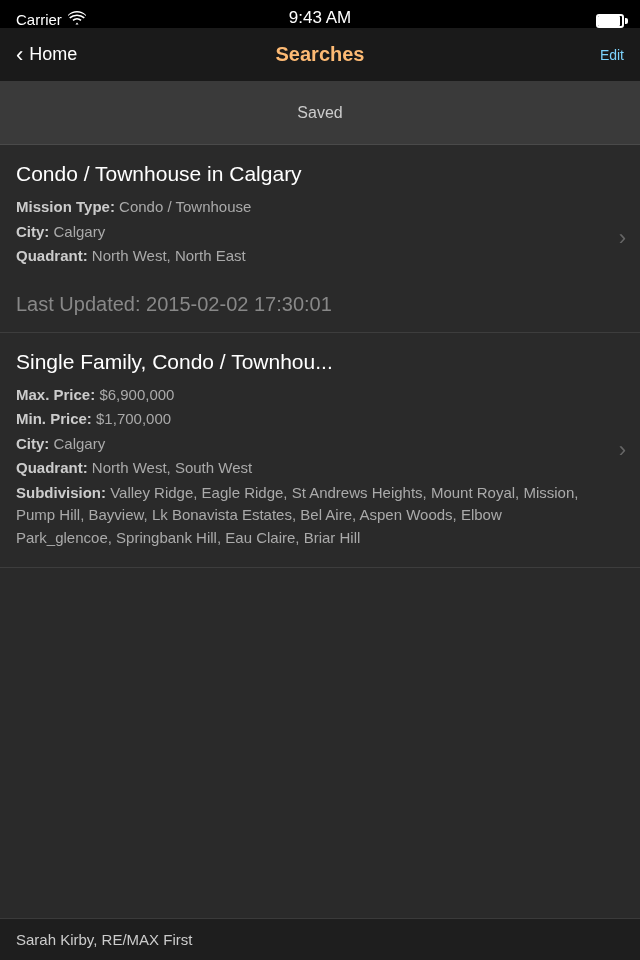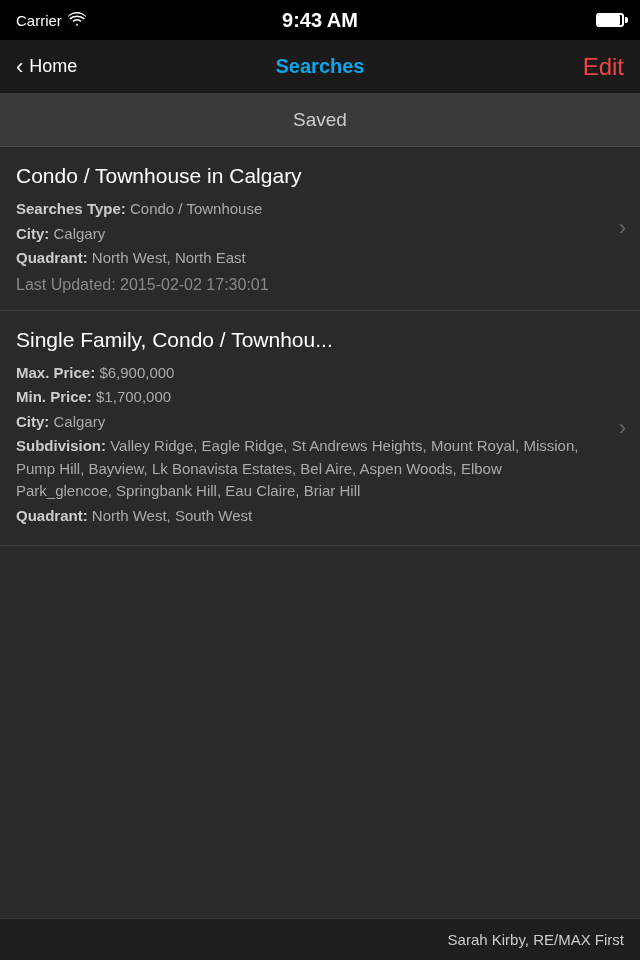--- a/index.html
+++ b/index.html
@@ -8,38 +8,38 @@
       width: 640px;
       min-height: 960px;
       background: #2a2a2a;
       font-family: -apple-system, 'Helvetica Neue', Arial, sans-serif;
       color: #ffffff;
     }
 
     
     .status-bar {
       background: #000;
-      height: 40px;
-      display: flex;
-      align-items: center;
+      height: 28px;
+      display: flex;
+      align-items: flex-end;
       justify-content: space-between;
       padding: 0 16px;
       font-size: 16px;
       font-weight: 500;
       color: #fff;
     }
     .status-bar .carrier-wifi {
       display: flex;
       align-items: center;
       gap: 6px;
       font-size: 15px;
     }
     .status-bar .time {
-      font-size: 20px;
-      font-weight: 700;
+      font-size: 17px;
+      font-weight: 400;
       position: absolute;
       left: 50%;
       transform: translateX(-50%);
     }
     .status-bar .battery {
       display: flex;
       align-items: center;
       gap: 4px;
     }
     .battery-icon {
@@ -87,39 +87,39 @@
       cursor: pointer;
     }
     .nav-back .chevron {
       font-size: 22px;
       font-weight: 300;
       margin-right: 2px;
     }
     .nav-title {
       font-size: 20px;
       font-weight: 600;
-      color: #0ea5e9;
+      color: #fdba74;
       position: absolute;
       left: 50%;
       transform: translateX(-50%);
       text-align: center;
     }
     .nav-edit {
-      color: #ef4444;
-      font-size: 24px;
+      color: #7dd3fc;
+      font-size: 14px;
       cursor: pointer;
     }
 
     
     .section-header {
       background: #3a3a3a;
-      padding: 15px 16px;
+      padding: 22px 16px;
       text-align: center;
       color: #ccc;
-      font-size: 19px;
+      font-size: 16px;
       border-bottom: 1px solid #4a4a4a;
     }
 
     
     .list-item {
       background: #2a2a2a;
       padding: 16px 16px 16px 16px;
       border-bottom: 1px solid #3d3d3d;
       position: relative;
       display: flex;
@@ -140,39 +140,39 @@
       font-size: 15px;
       color: #aaa;
       line-height: 1.5;
       margin-bottom: 2px;
     }
     .list-item-detail .label {
       color: #ccc;
       font-weight: 600;
     }
     .list-item-timestamp {
-      font-size: 16px;
+      font-size: 20px;
       color: #888;
-      margin-top: 6px;
+      margin-top: 25px;
     }
     .list-item-chevron {
       position: absolute;
       right: 14px;
       top: 50%;
       transform: translateY(-50%);
       color: #666;
       font-size: 22px;
       font-weight: 300;
     }
 
     
     .footer {
       background: #1e1e1e;
       padding: 12px 16px;
-      text-align: right;
+      text-align: left;
       color: #ccc;
       font-size: 15px;
       border-top: 1px solid #3a3a3a;
       position: fixed;
       bottom: 0;
       width: 640px;
     }
   </style>
 </head>
 <body>
@@ -207,21 +207,21 @@
 </div>
 
 <div class="section-header">Saved</div>
 
 <div>
 
   <div class="list-item">
     <div class="list-item-content">
       <div class="list-item-title">Condo / Townhouse in Calgary</div>
       <div class="list-item-detail">
-        <span class="label">Searches Type:</span>
+        <span class="label">Mission Type:</span>
         <span>Condo / Townhouse</span>
       </div>
       <div class="list-item-detail">
         <span class="label">City:</span>
         <span>Calgary</span>
       </div>
       <div class="list-item-detail">
         <span class="label">Quadrant:</span>
         <span>North West, North East</span>
       </div>
@@ -239,27 +239,27 @@
       </div>
       <div class="list-item-detail">
         <span class="label">Min. Price:</span>
         <span>$1,700,000</span>
       </div>
       <div class="list-item-detail">
         <span class="label">City:</span>
         <span>Calgary</span>
       </div>
       <div class="list-item-detail">
+        <span class="label">Quadrant:</span>
+        <span>North West, South West</span>
+      </div>
+      <div class="list-item-detail">
         <span class="label">Subdivision:</span>
         <span>Valley Ridge, Eagle Ridge, St Andrews Heights, Mount Royal, Mission, Pump Hill, Bayview, Lk Bonavista Estates, Bel Aire, Aspen Woods, Elbow Park_glencoe, Springbank Hill, Eau Claire, Briar Hill</span>
       </div>
-      <div class="list-item-detail">
-        <span class="label">Quadrant:</span>
-        <span>North West, South West</span>
-      </div>
     </div>
     <div class="list-item-chevron">›</div>
   </div>
 
 </div>
 
 <div class="footer">
   <span>Sarah Kirby, RE/MAX First</span>
 </div>
 

